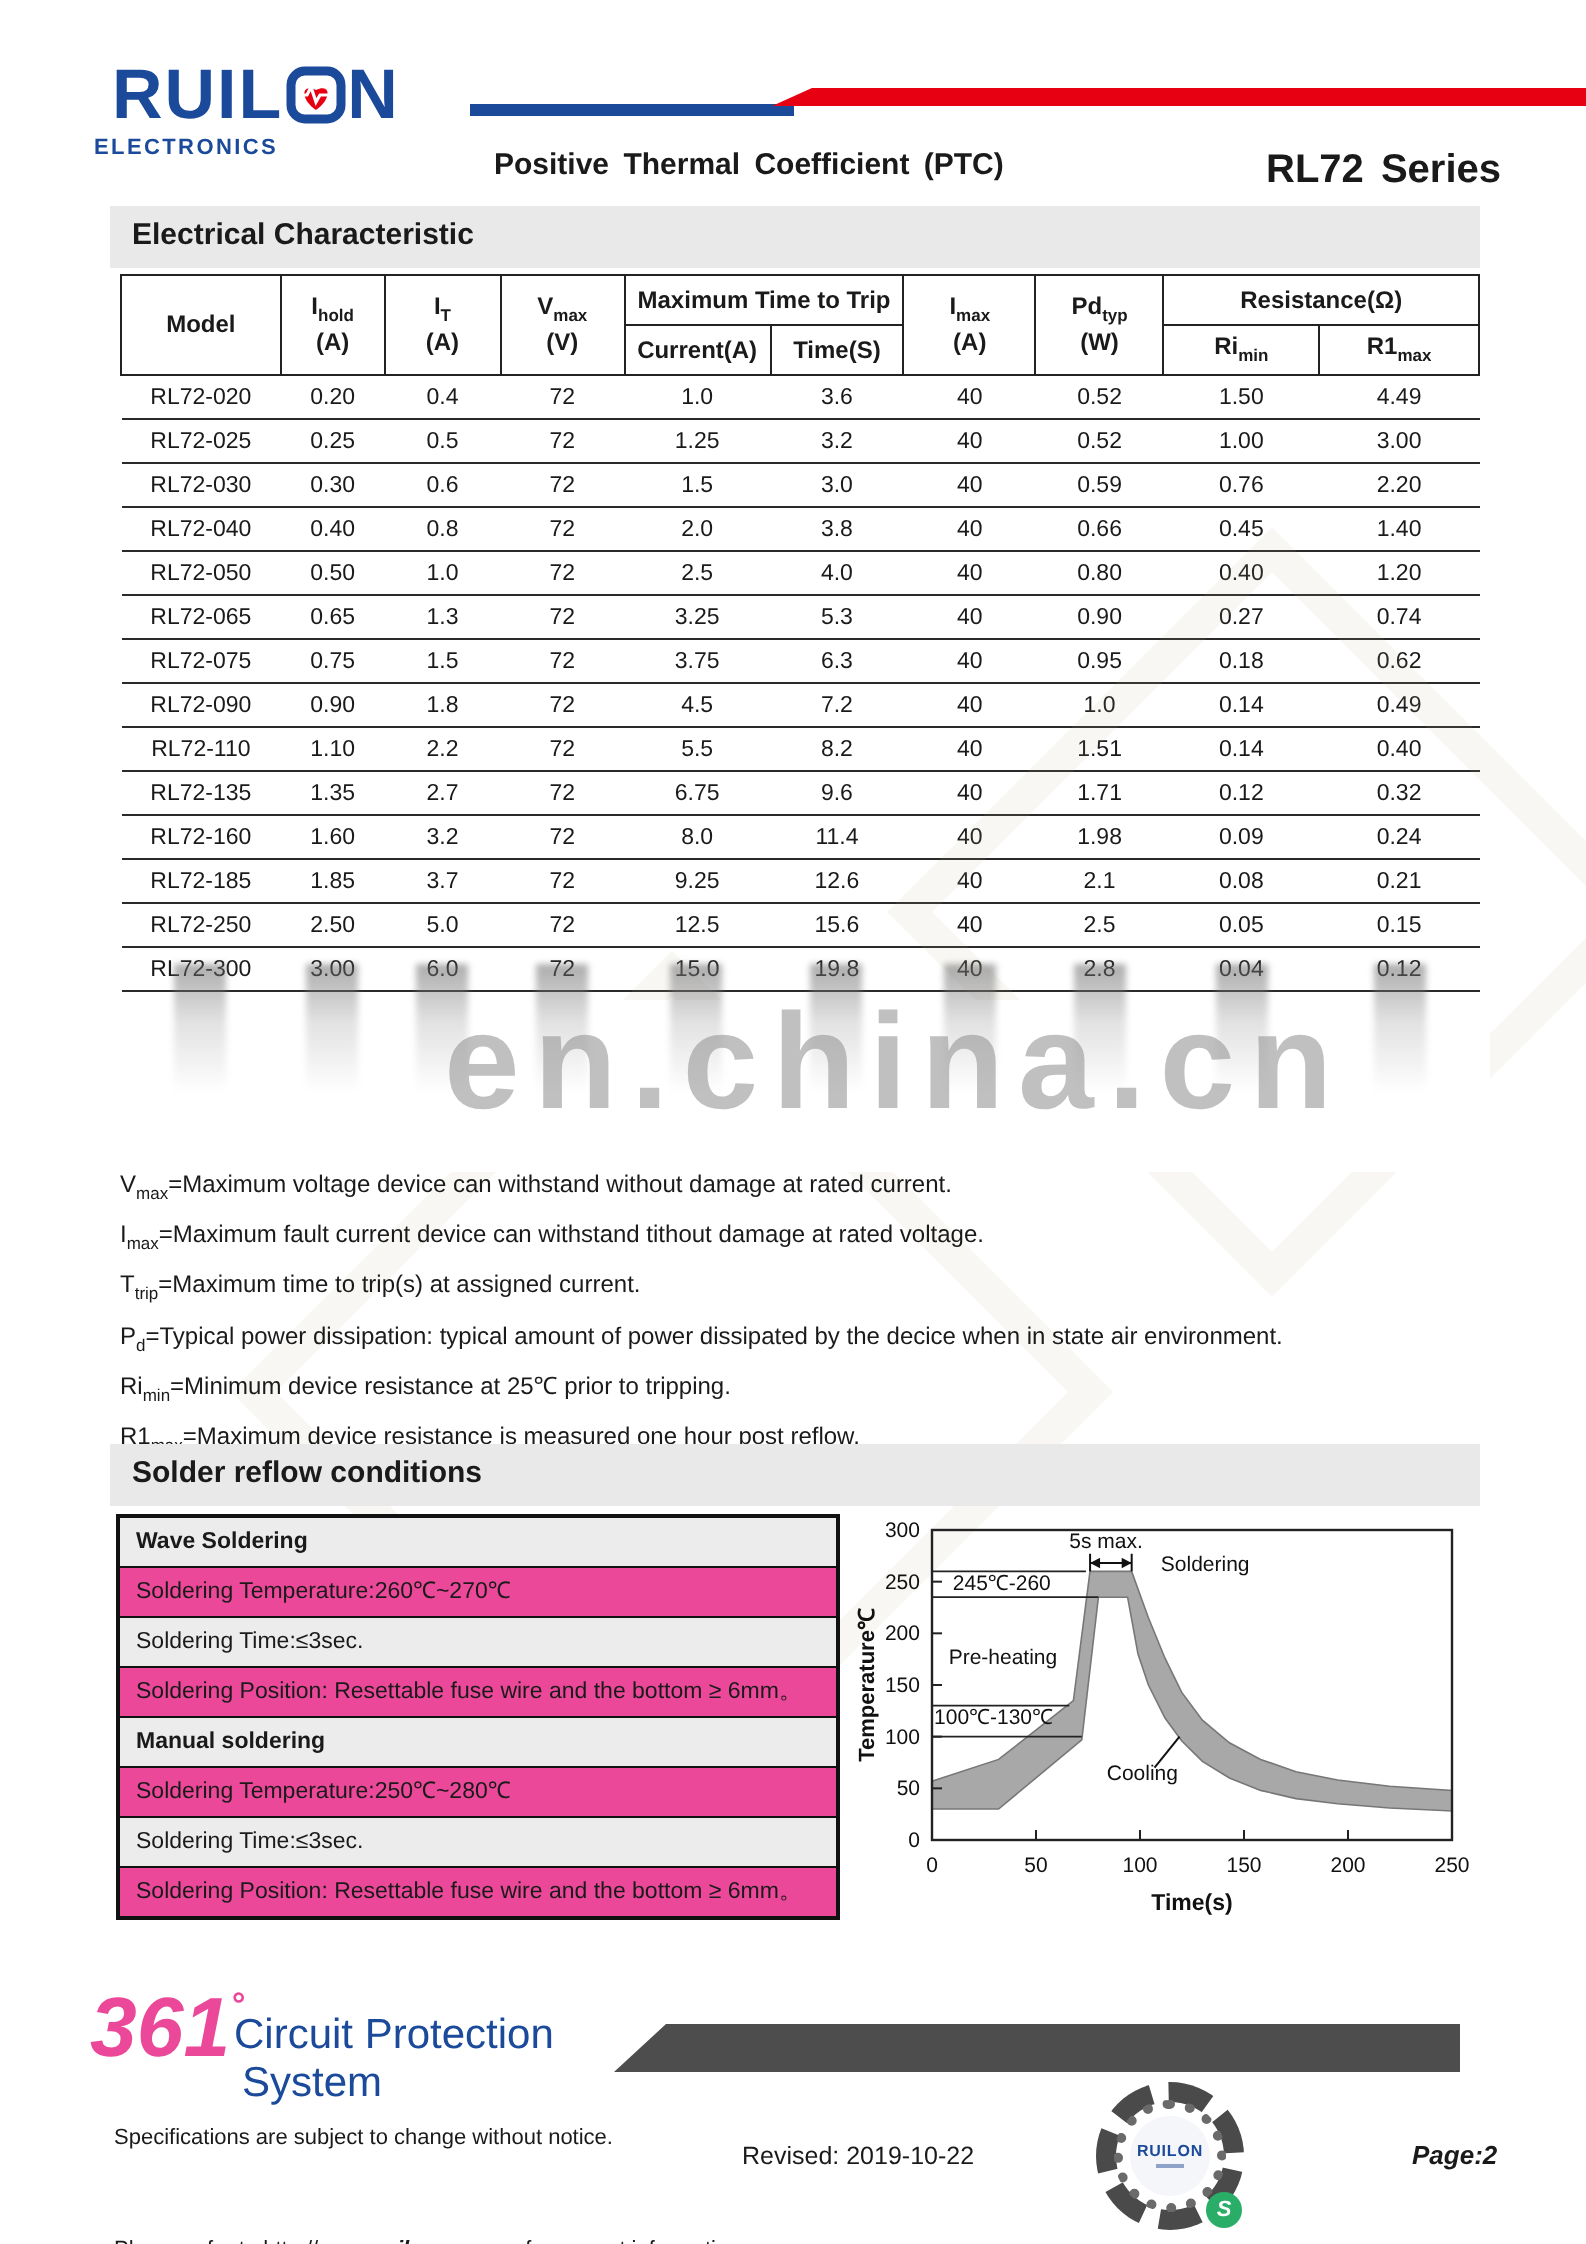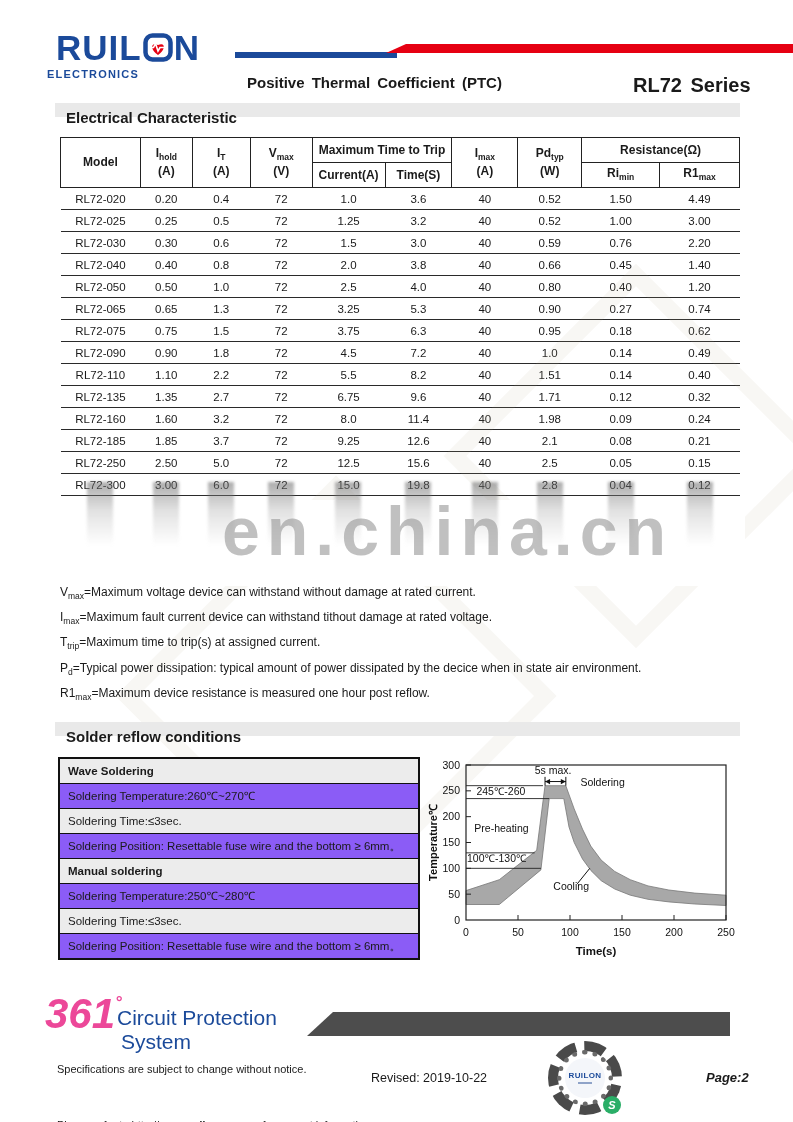--- a/index.html
+++ b/index.html
@@ -12,21 +12,21 @@
              font-weight:bold;font-size:35px;letter-spacing:1px;line-height:1;}
   .logo-o{width:30px;height:29px;margin:0 1px;}
   .logo-sub{left:47px;top:68px;color:#1b4a9a;font-weight:bold;font-size:11px;letter-spacing:1.2px;}
   .hline-blue{left:235px;top:52px;width:162px;height:6px;background:#1b4a9a;}
   .hline-red{left:386px;top:44px;width:407px;height:9px;background:#e60012;
              clip-path:polygon(0 100%,20px 0,100% 0,100% 100%);}
   .doc-title{left:247px;top:74px;font-size:15px;font-weight:bold;word-spacing:3px;}
   .doc-series{left:633px;top:74px;font-size:20px;font-weight:bold;word-spacing:3px;}
 
   
-  .section-bar{left:55px;width:685px;height:14px;background:#e9e9e9;
+  .section-bar{left:55px;width:685px;height:31px;background:#e9e9e9;
                font-size:15px;font-weight:bold;line-height:29px;padding-left:11px;box-sizing:border-box;}
 
   
   .etable{left:60px;top:137px;width:680px;border-collapse:collapse;table-layout:fixed;}
   .etable col.c0{width:11.76%}.etable col.c1{width:7.65%}.etable col.c2{width:8.53%}
   .etable col.c3{width:9.12%}.etable col.c4{width:10.74%}.etable col.c5{width:9.85%}
   .etable col.c6{width:9.71%}.etable col.c7{width:9.41%}.etable col.c8{width:11.47%}
   .etable col.c9{width:11.76%}
   .etable th{border:1px solid #222;font-size:12px;font-weight:bold;text-align:center;
              padding:1px 0;line-height:1.25;background:#fff;}
@@ -42,21 +42,21 @@
           background:linear-gradient(to bottom,rgba(105,105,105,.55),rgba(150,150,150,.28) 45%,rgba(255,255,255,0));}
   .wm-text{left:222px;top:492px;font-size:68px;font-weight:600;color:#9a9a9a;opacity:.62;
            letter-spacing:7px;}
   .ghost{border:16px solid #b7ad93;opacity:.10;transform:rotate(45deg);}
 
   
   .notes{left:60px;top:586px;width:660px;font-size:12px;}
   .note-line{margin-bottom:9.5px;line-height:1.1;}
 
   
-  .stable{left:58px;top:757px;width:362px;border:2px solid #111;box-sizing:border-box;background:#8b5cf6;}
+  .stable{left:58px;top:757px;width:362px;border:2px solid #111;box-sizing:border-box;background:#ec4899;}
   .srow{height:24px;line-height:24px;font-size:11.5px;padding-left:8px;border-bottom:1px solid #111;
         white-space:nowrap;overflow:hidden;}
   .srow:last-child{border-bottom:none;}
   .srow.shaded{background:#ececec;}
   .srow.bold{font-weight:bold;}
 
   .chart-wrap{left:426px;top:750px;width:345px;height:225px;}
 
   
   .f361{left:45px;top:993px;color:#ec4899;font-weight:bold;font-style:italic;font-size:42px;line-height:1;}
@@ -345,20 +345,21 @@
       <div class="abs streak" style="left: 608px;"></div>
       <div class="abs streak" style="left: 687px;"></div>
     </div>
   <div class="abs wm-text">en.china.cn</div>
 
   <div class="abs notes">
       <div class="note-line"><span>V</span><sub>max</sub><span>=Maximum voltage device can withstand without damage at rated current.</span></div>
       <div class="note-line"><span>I</span><sub>max</sub><span>=Maximum fault current device can withstand tithout damage at rated voltage.</span></div>
       <div class="note-line"><span>T</span><sub>trip</sub><span>=Maximum time to trip(s) at assigned current.</span></div>
       <div class="note-line"><span>P</span><sub>d</sub><span>=Typical power dissipation: typical amount of power dissipated by the decice when in state air environment.</span></div>
+      <div class="note-line"><span>Ri</span><sub>min</sub><span>=Minimum device resistance at 25℃  prior to tripping.</span></div>
       <div class="note-line"><span>R1</span><sub>max</sub><span>=Maximum device resistance is measured one hour post reflow.</span></div>
     </div>
 
   <div class="abs section-bar" style="top:722px;">Solder reflow conditions</div>
 
   <div class="abs stable">
       <div class="srow shaded bold">Wave Soldering</div>
       <div class="srow">Soldering Temperature:260℃~270℃</div>
       <div class="srow shaded">Soldering Time:≤3sec.</div>
       <div class="srow">Soldering Position: Resettable fuse wire and the bottom ≥ 6mm。</div>

